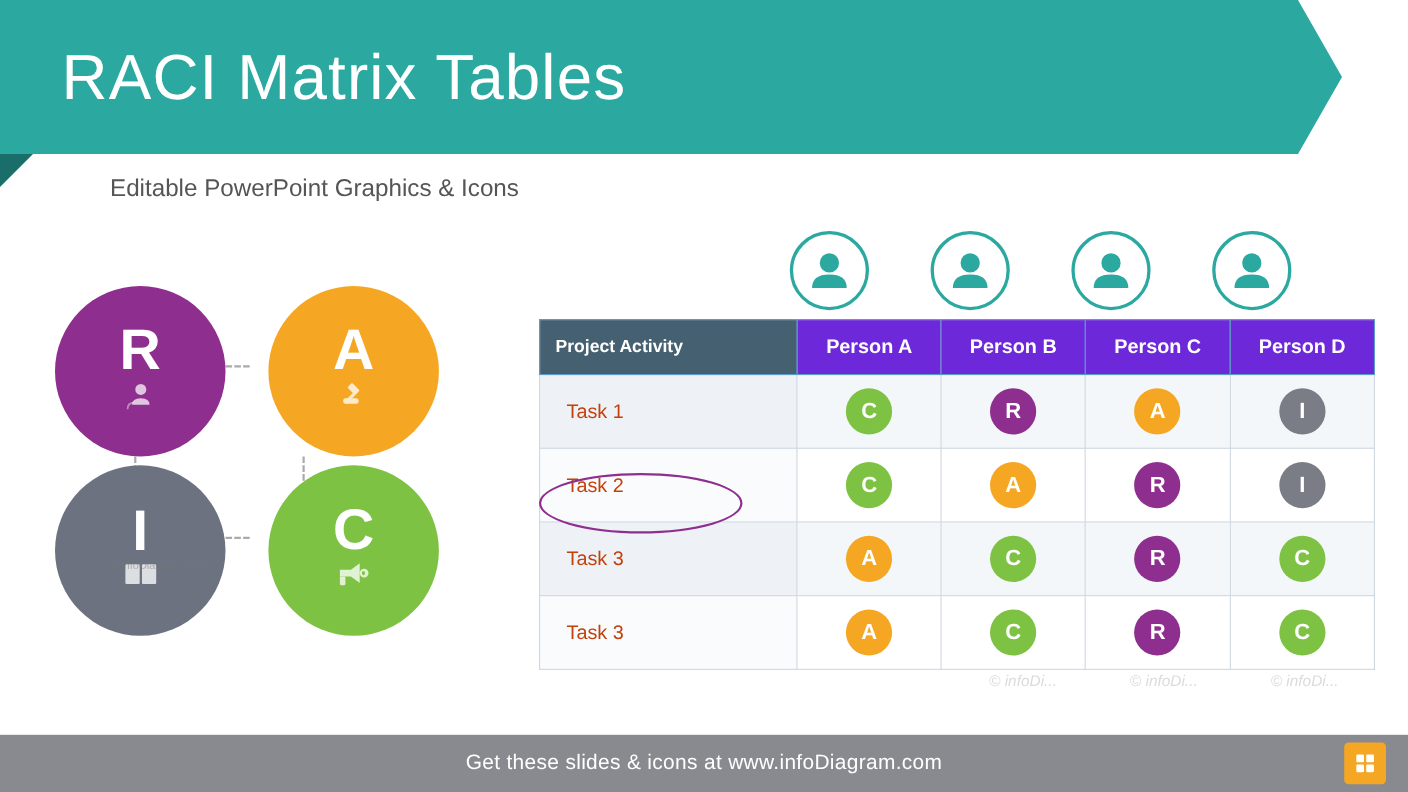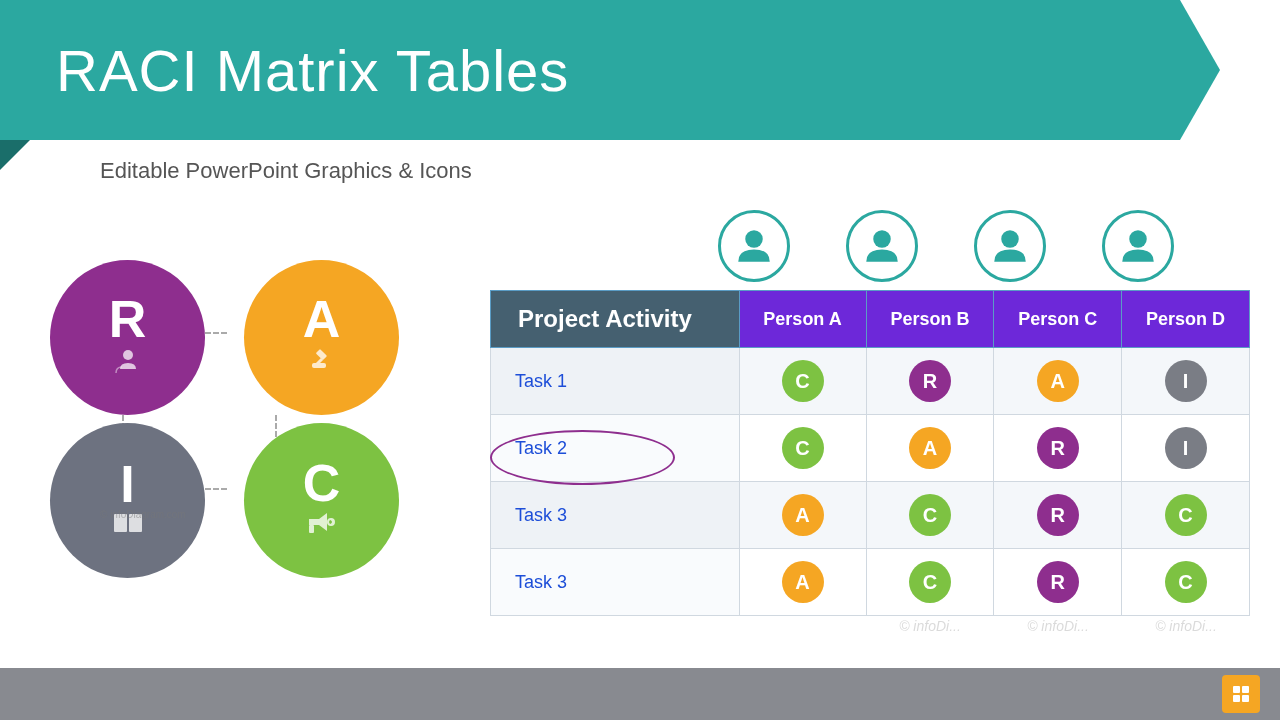--- a/index.html
+++ b/index.html
@@ -174,40 +174,40 @@
       padding: 14px 16px;
       font-size: 18px;
       font-weight: 600;
       text-align: center;
       border: 1px solid #5a9cc5;
     }
 
     .raci-table th.first-col {
       background: #456070;
       text-align: left;
-      padding-left: 27px;
-      font-size: 24px;
+      padding-left: 14px;
+      font-size: 16px;
       min-width: 200px;
     }
 
     .raci-table td {
       padding: 12px 16px;
       text-align: center;
       border: 1px solid #d0d8e0;
       background: #f4f7fa;
       font-size: 17px;
       color: #444;
     }
 
     .raci-table td.task-name {
       text-align: left;
       padding-left: 24px;
       background: #eef2f6;
       font-size: 18px;
-      color: #1d4ed8;
+      color: #c2410c;
     }
 
     .raci-table tr:nth-child(even) td {
       background: #ffffff;
     }
     .raci-table tr:nth-child(even) td.task-name {
       background: #f9fbfd;
     }
 
     .task2-ellipse {
@@ -456,20 +456,21 @@
   <div style="display:flex; justify-content:flex-end; padding: 2px 0 0 200px; opacity:0.3; font-size:14px; color:#888; font-style:italic;">
     <span style="width:128px; text-align:center;">© infoDi...</span>
     <span style="width:128px; text-align:center;">© infoDi...</span>
     <span style="width:128px; text-align:center;">© infoDi...</span>
   </div>
 </div>
 
 <div class="task2-ellipse"></div>
 
 <div class="footer">
+  <span class="footer-text">Get these slides &amp; icons at www.infoDiagram.com</span>
   <div class="footer-icon">
     <svg width="20" height="20" viewBox="0 0 20 20" fill="white">
       <rect x="2" y="2" width="7" height="7" rx="1"></rect>
       <rect x="11" y="2" width="7" height="7" rx="1"></rect>
       <rect x="2" y="11" width="7" height="7" rx="1"></rect>
       <rect x="11" y="11" width="7" height="7" rx="1"></rect>
     </svg>
   </div>
 </div>
 

